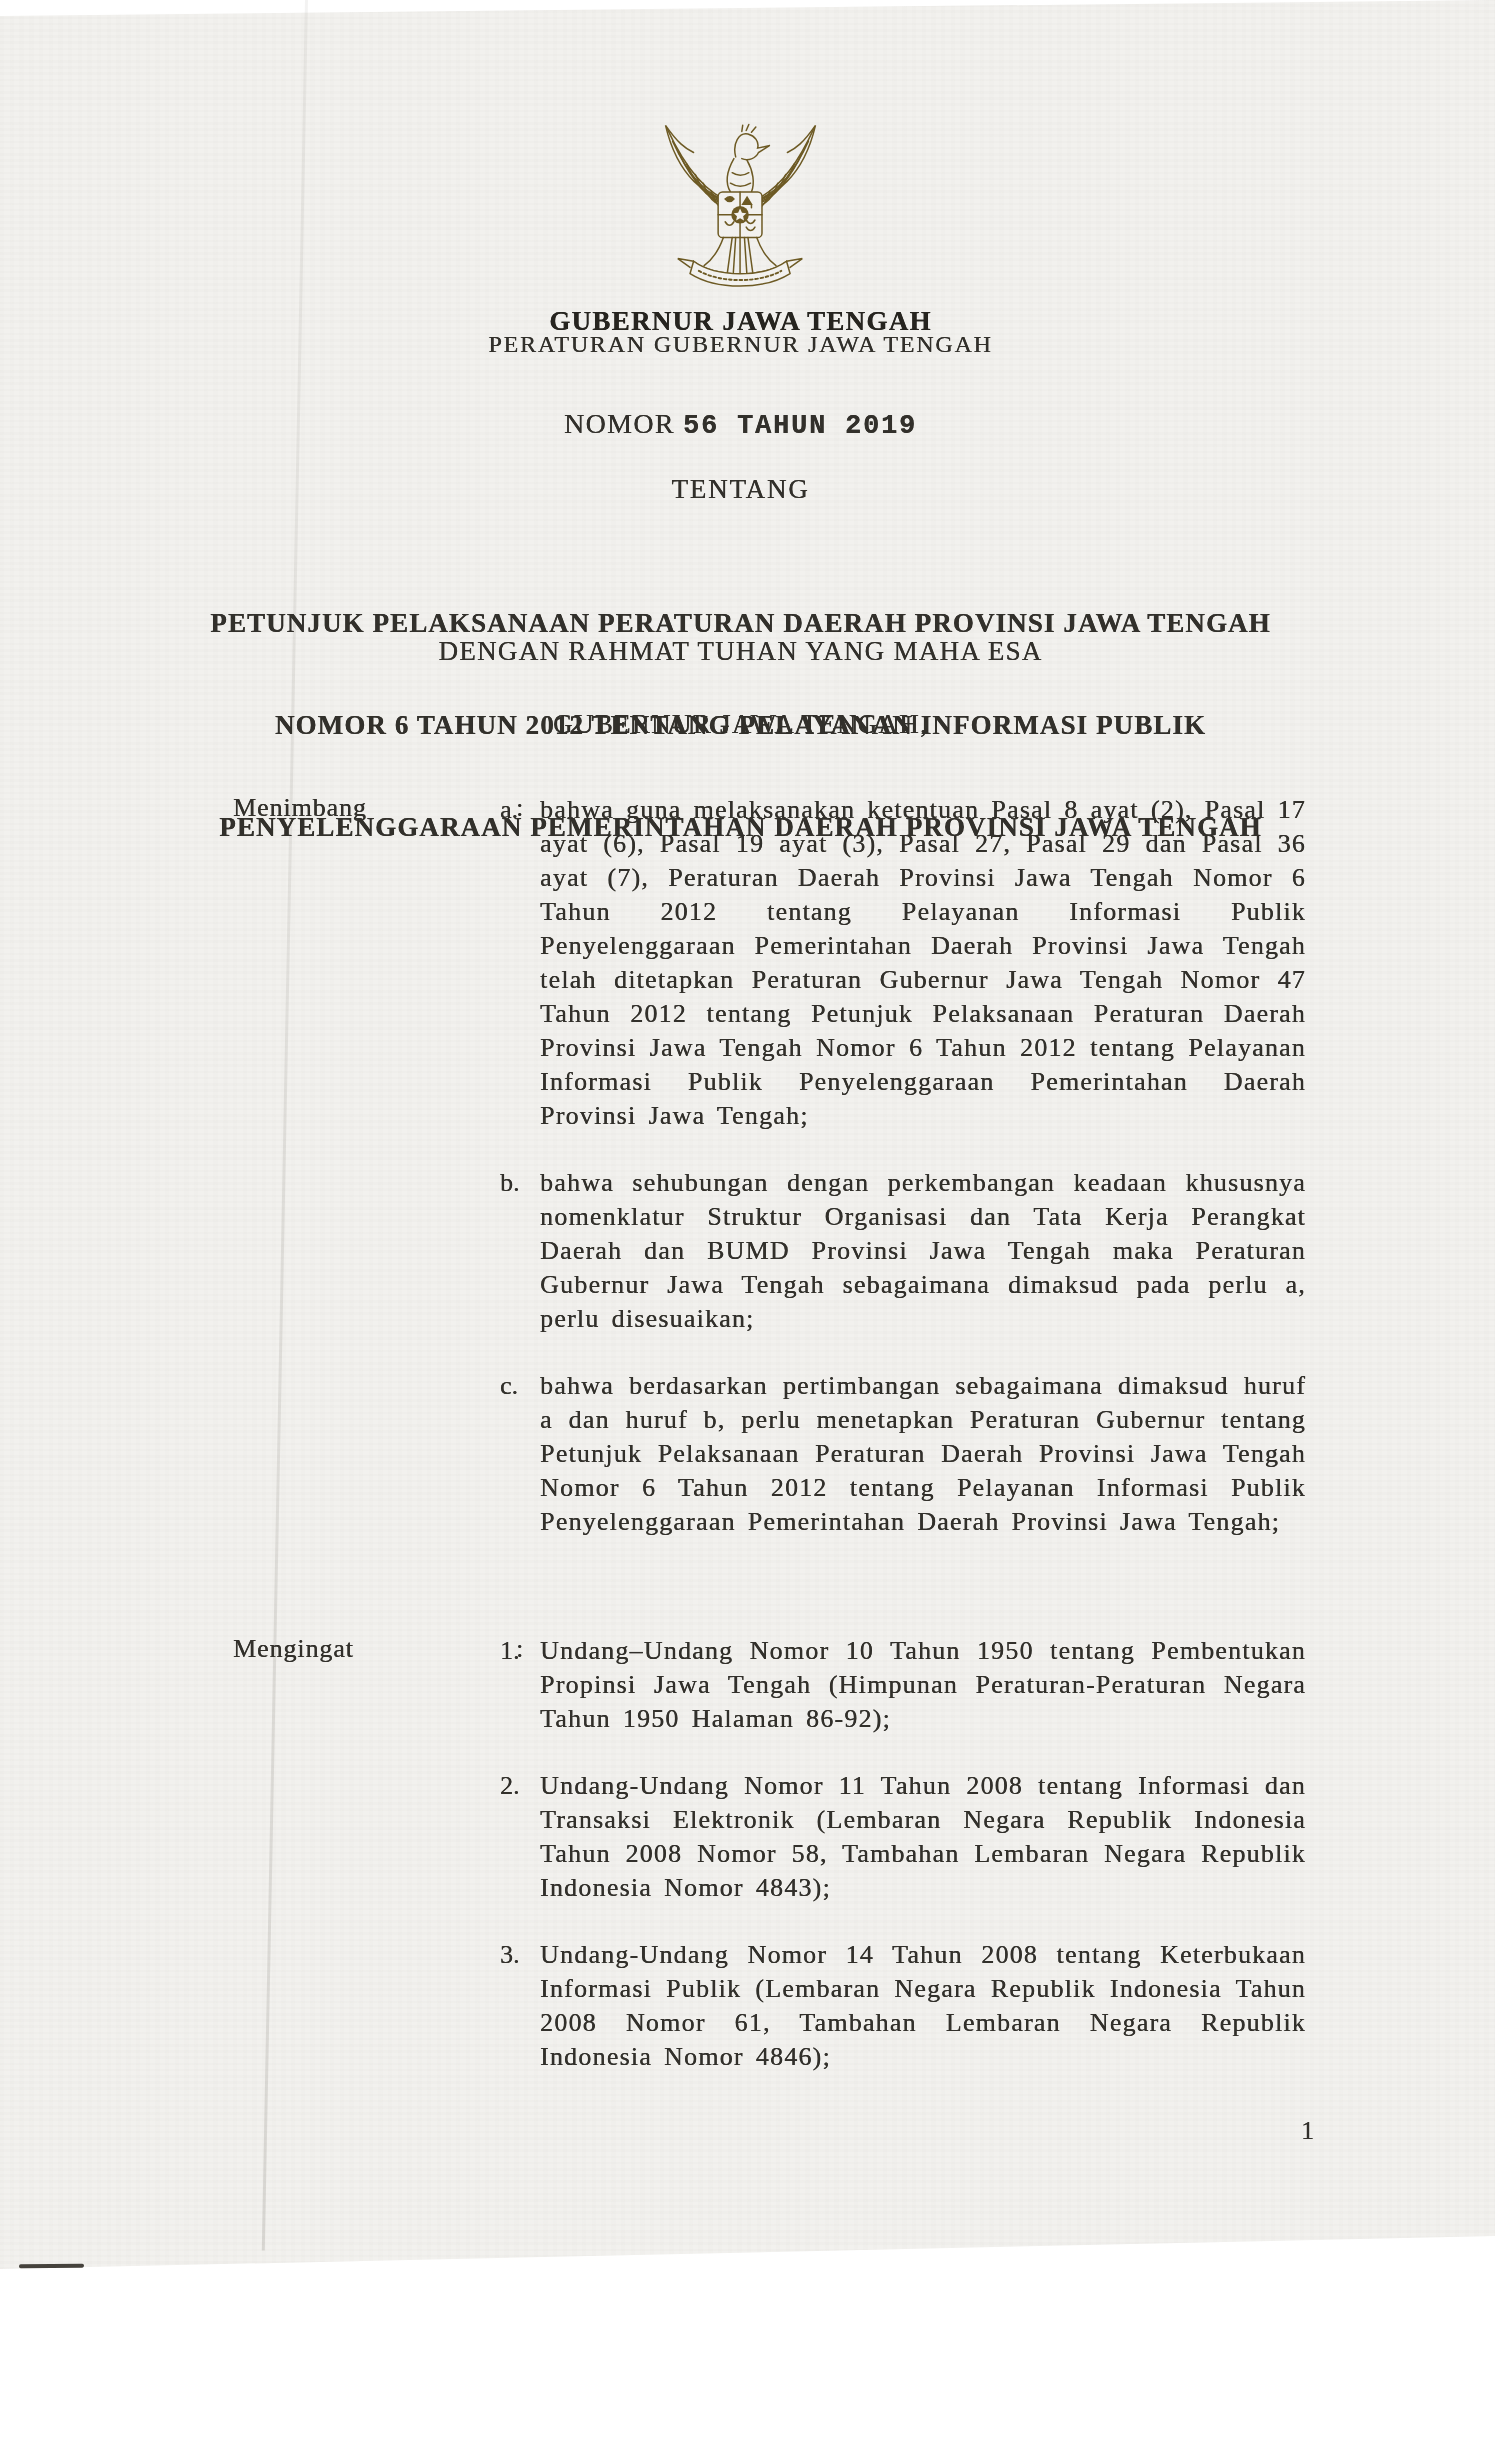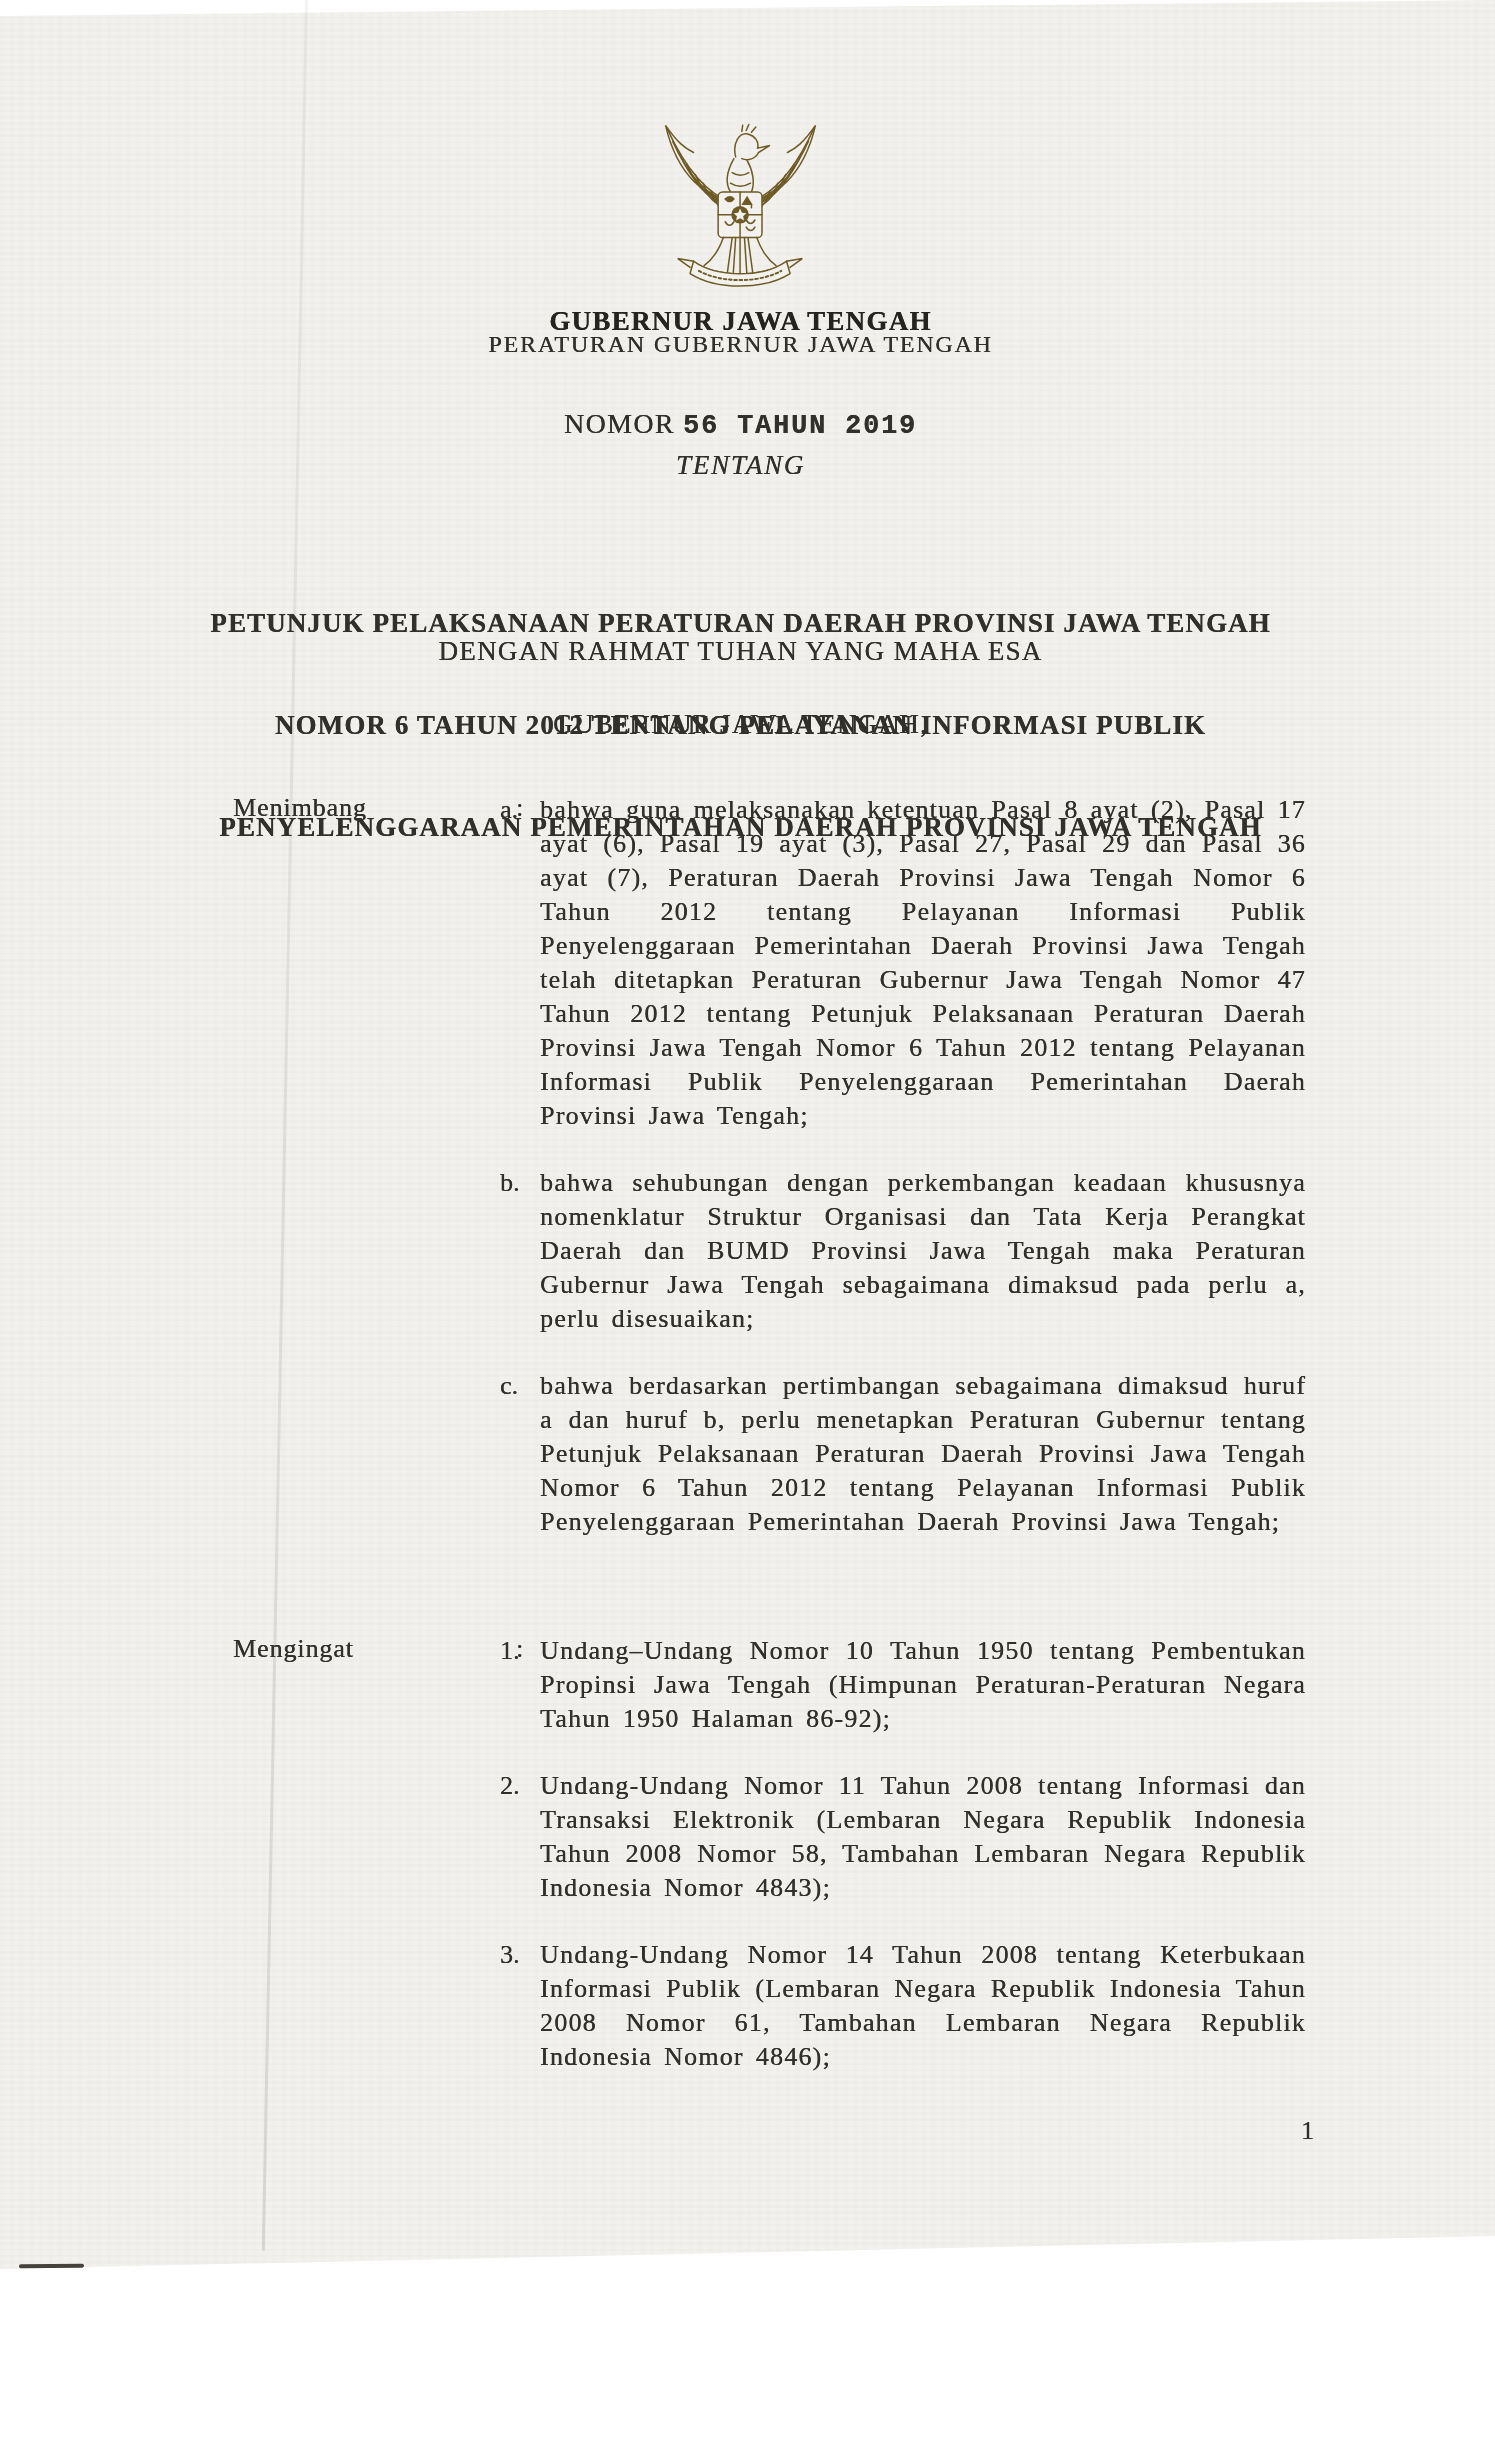--- a/index.html
+++ b/index.html
@@ -28,21 +28,21 @@
   .scan-mark{
     position:absolute;left:19.3px;top:2264px;width:65px;height:3.5px;
     background:#45423c;transform:rotate(-0.6deg);border-radius:1.8px;
   }
   .centered{position:absolute;left:0;width:1481px;text-align:center;white-space:pre-wrap;}
   .emblem{position:absolute;left:655px;top:104px;width:171px;height:218px;}
   .org-title{top:306px;font-weight:bold;font-size:27px;letter-spacing:1.3px;color:#26241f;}
   .doc-type{top:331px;font-size:24px;letter-spacing:1.8px;}
   .nomor-line{top:408px;font-size:28px;letter-spacing:1.3px;}
   .nomor-value{font-family:"Liberation Mono", monospace;font-weight:bold;font-size:27px;letter-spacing:1.8px;}
-  .tentang{top:450px;font-size:27px;letter-spacing:1.8px;font-style:italic;}
+  .tentang{top:474px;font-size:27px;letter-spacing:1.8px;}
   .main-title{top:538px;font-size:27px;line-height:34px;letter-spacing:1.1px;font-weight:bold;}
   .invocation{top:636px;font-size:27px;letter-spacing:1.3px;}
   .authority{top:709px;font-size:27px;letter-spacing:1.3px;}
 
   .clause-label{position:absolute;left:185px;font-size:26px;letter-spacing:0.9px;}
   .clause-colon{position:absolute;left:468px;font-size:26px;}
   .clause-items{position:absolute;left:500px;width:806px;}
   .clause-item{
     position:relative;padding-left:40px;margin-bottom:33px;
     font-size:26px;line-height:34px;

